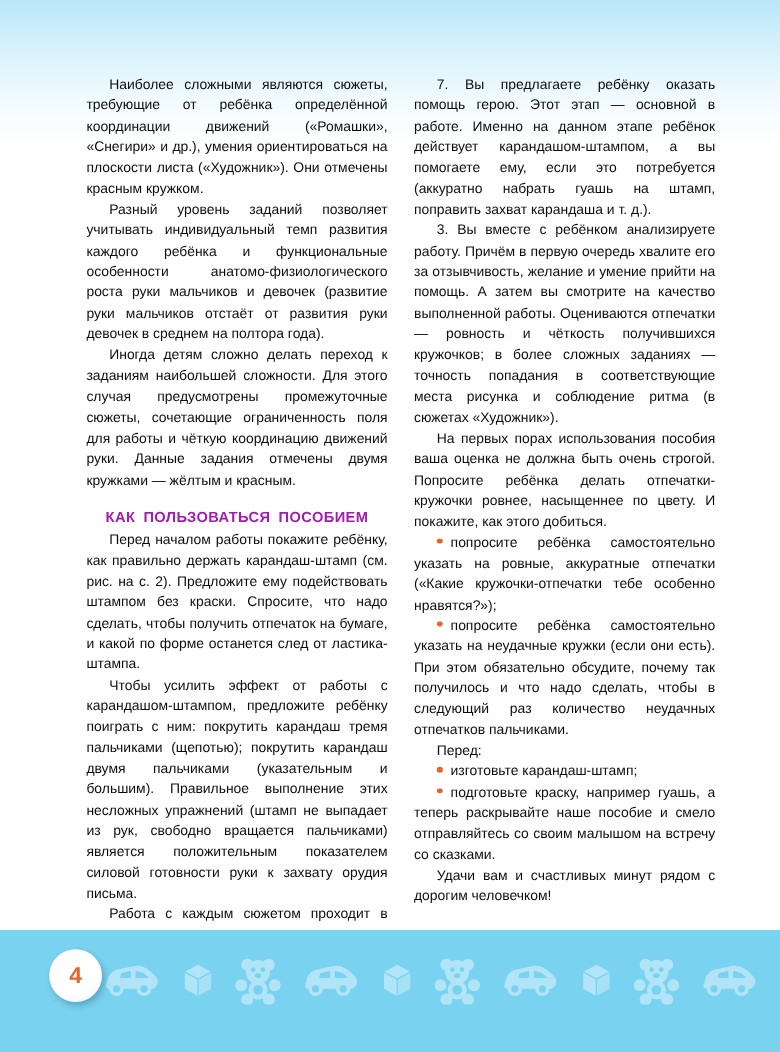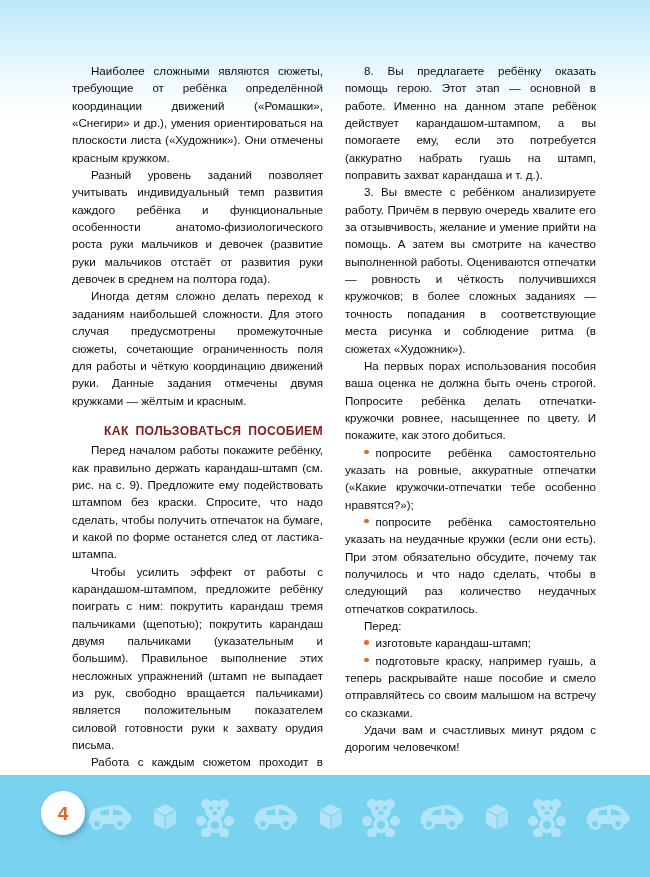--- a/index.html
+++ b/index.html
@@ -57,23 +57,23 @@
     margin: 0;
     text-indent: 19px;
     text-align: justify;
   }
 
   h2.section-heading {
     margin: 14px 0 0 0;
     font-size: 12.2px;
     line-height: 17.35px;
     font-weight: bold;
-    text-align: right;
+    text-align: center;
     letter-spacing: 0.35px;
-    color: #7f1d1d;
+    color: #a21caf;
     word-spacing: 3px;
   }
   .after-heading { margin-top: 1px; }
 
   
   .bullet-item {
     position: relative;
     margin: 0;
     padding-left: 0;
     text-indent: 19px;
@@ -146,35 +146,35 @@
   <div id="body-area">
 
     <div class="col" id="col-left">
 
       <p class="para">Наиболее сложными являются сюжеты, требующие от ребёнка определённой координации движений («Ромашки», «Снегири» и др.), умения ориентироваться на плоскости листа («Художник»). Они отмечены красным кружком.</p>
       <p class="para">Разный уровень заданий позволяет учитывать индивидуальный темп развития каждого ребёнка и функциональные особенности анатомо-физиологического роста руки мальчиков и девочек (развитие руки мальчиков отстаёт от развития руки девочек в среднем на полтора года).</p>
       <p class="para">Иногда детям сложно делать переход к заданиям наибольшей сложности. Для этого случая предусмотрены промежуточные сюжеты, сочетающие ограниченность поля для работы и чёткую координацию движений руки. Данные задания отмечены двумя кружками — жёлтым и красным.</p>
 
       <h2 class="section-heading">КАК ПОЛЬЗОВАТЬСЯ ПОСОБИЕМ</h2>
 
-      <p class="para after-heading">Перед началом работы покажите ребёнку, как правильно держать карандаш-штамп (см. рис. на с. 9). Предложите ему подействовать штампом без краски. Спросите, что надо сделать, чтобы получить отпечаток на бумаге, и какой по форме останется след от ластика-штампа.</p>
+      <p class="para after-heading">Перед началом работы покажите ребёнку, как правильно держать карандаш-штамп (см. рис. на с. 2). Предложите ему подействовать штампом без краски. Спросите, что надо сделать, чтобы получить отпечаток на бумаге, и какой по форме останется след от ластика-штампа.</p>
       <p class="para">Чтобы усилить эффект от работы с карандашом-штампом, предложите ребёнку поиграть с ним: покрутить карандаш тремя пальчиками (щепотью); покрутить карандаш двумя пальчиками (указательным и большим). Правильное выполнение этих несложных упражнений (штамп не выпадает из рук, свободно вращается пальчиками) является положительным показателем силовой готовности руки к захвату орудия письма.</p>
       <p class="para">Работа с каждым сюжетом проходит в определённом порядке.</p>
       <p class="para">1. Вы читаете ребёнку сказку, в которой герои попадают в трудную ситуацию.</p>
     </div>
 
     <div class="col" id="col-right">
 
-      <p class="para">8. Вы предлагаете ребёнку оказать помощь герою. Этот этап — основной в работе. Именно на данном этапе ребёнок действует карандашом-штампом, а вы помогаете ему, если это потребуется (аккуратно набрать гуашь на штамп, поправить захват карандаша и т. д.).</p>
+      <p class="para">7. Вы предлагаете ребёнку оказать помощь герою. Этот этап — основной в работе. Именно на данном этапе ребёнок действует карандашом-штампом, а вы помогаете ему, если это потребуется (аккуратно набрать гуашь на штамп, поправить захват карандаша и т. д.).</p>
       <p class="para">3. Вы вместе с ребёнком анализируете работу. Причём в первую очередь хвалите его за отзывчивость, желание и умение прийти на помощь. А затем вы смотрите на качество выполненной работы. Оцениваются отпечатки — ровность и чёткость получившихся кружочков; в более сложных заданиях — точность попадания в соответствующие места рисунка и соблюдение ритма (в сюжетах «Художник»).</p>
       <p class="para">На первых порах использования пособия ваша оценка не должна быть очень строгой. Попросите ребёнка делать отпечатки-кружочки ровнее, насыщеннее по цвету. И покажите, как этого добиться.</p>
 
       <p class="bullet-item"><span class="bullet-dot"></span><span>попросите ребёнка самостоятельно указать на ровные, аккуратные отпечатки («Какие кружочки-отпечатки тебе особенно нравятся?»);</span></p>
 
-      <p class="bullet-item"><span class="bullet-dot"></span><span>попросите ребёнка самостоятельно указать на неудачные кружки (если они есть). При этом обязательно обсудите, почему так получилось и что надо сделать, чтобы в следующий раз количество неудачных отпечатков сократилось.</span></p>
+      <p class="bullet-item"><span class="bullet-dot"></span><span>попросите ребёнка самостоятельно указать на неудачные кружки (если они есть). При этом обязательно обсудите, почему так получилось и что надо сделать, чтобы в следующий раз количество неудачных отпечатков пальчиками.</span></p>
 
       <p class="plain-line">Перед:</p>
 
       <p class="bullet-item"><span class="bullet-dot"></span><span>изготовьте карандаш-штамп;</span></p>
 
       <p class="bullet-item"><span class="bullet-dot"></span><span>подготовьте краску, например гуашь, а теперь раскрывайте наше пособие и смело отправляйтесь со своим малышом на встречу со сказками.</span></p>
 
       <p class="para">Удачи вам и счастливых минут рядом с дорогим человечком!</p>
     </div>
   </div>

